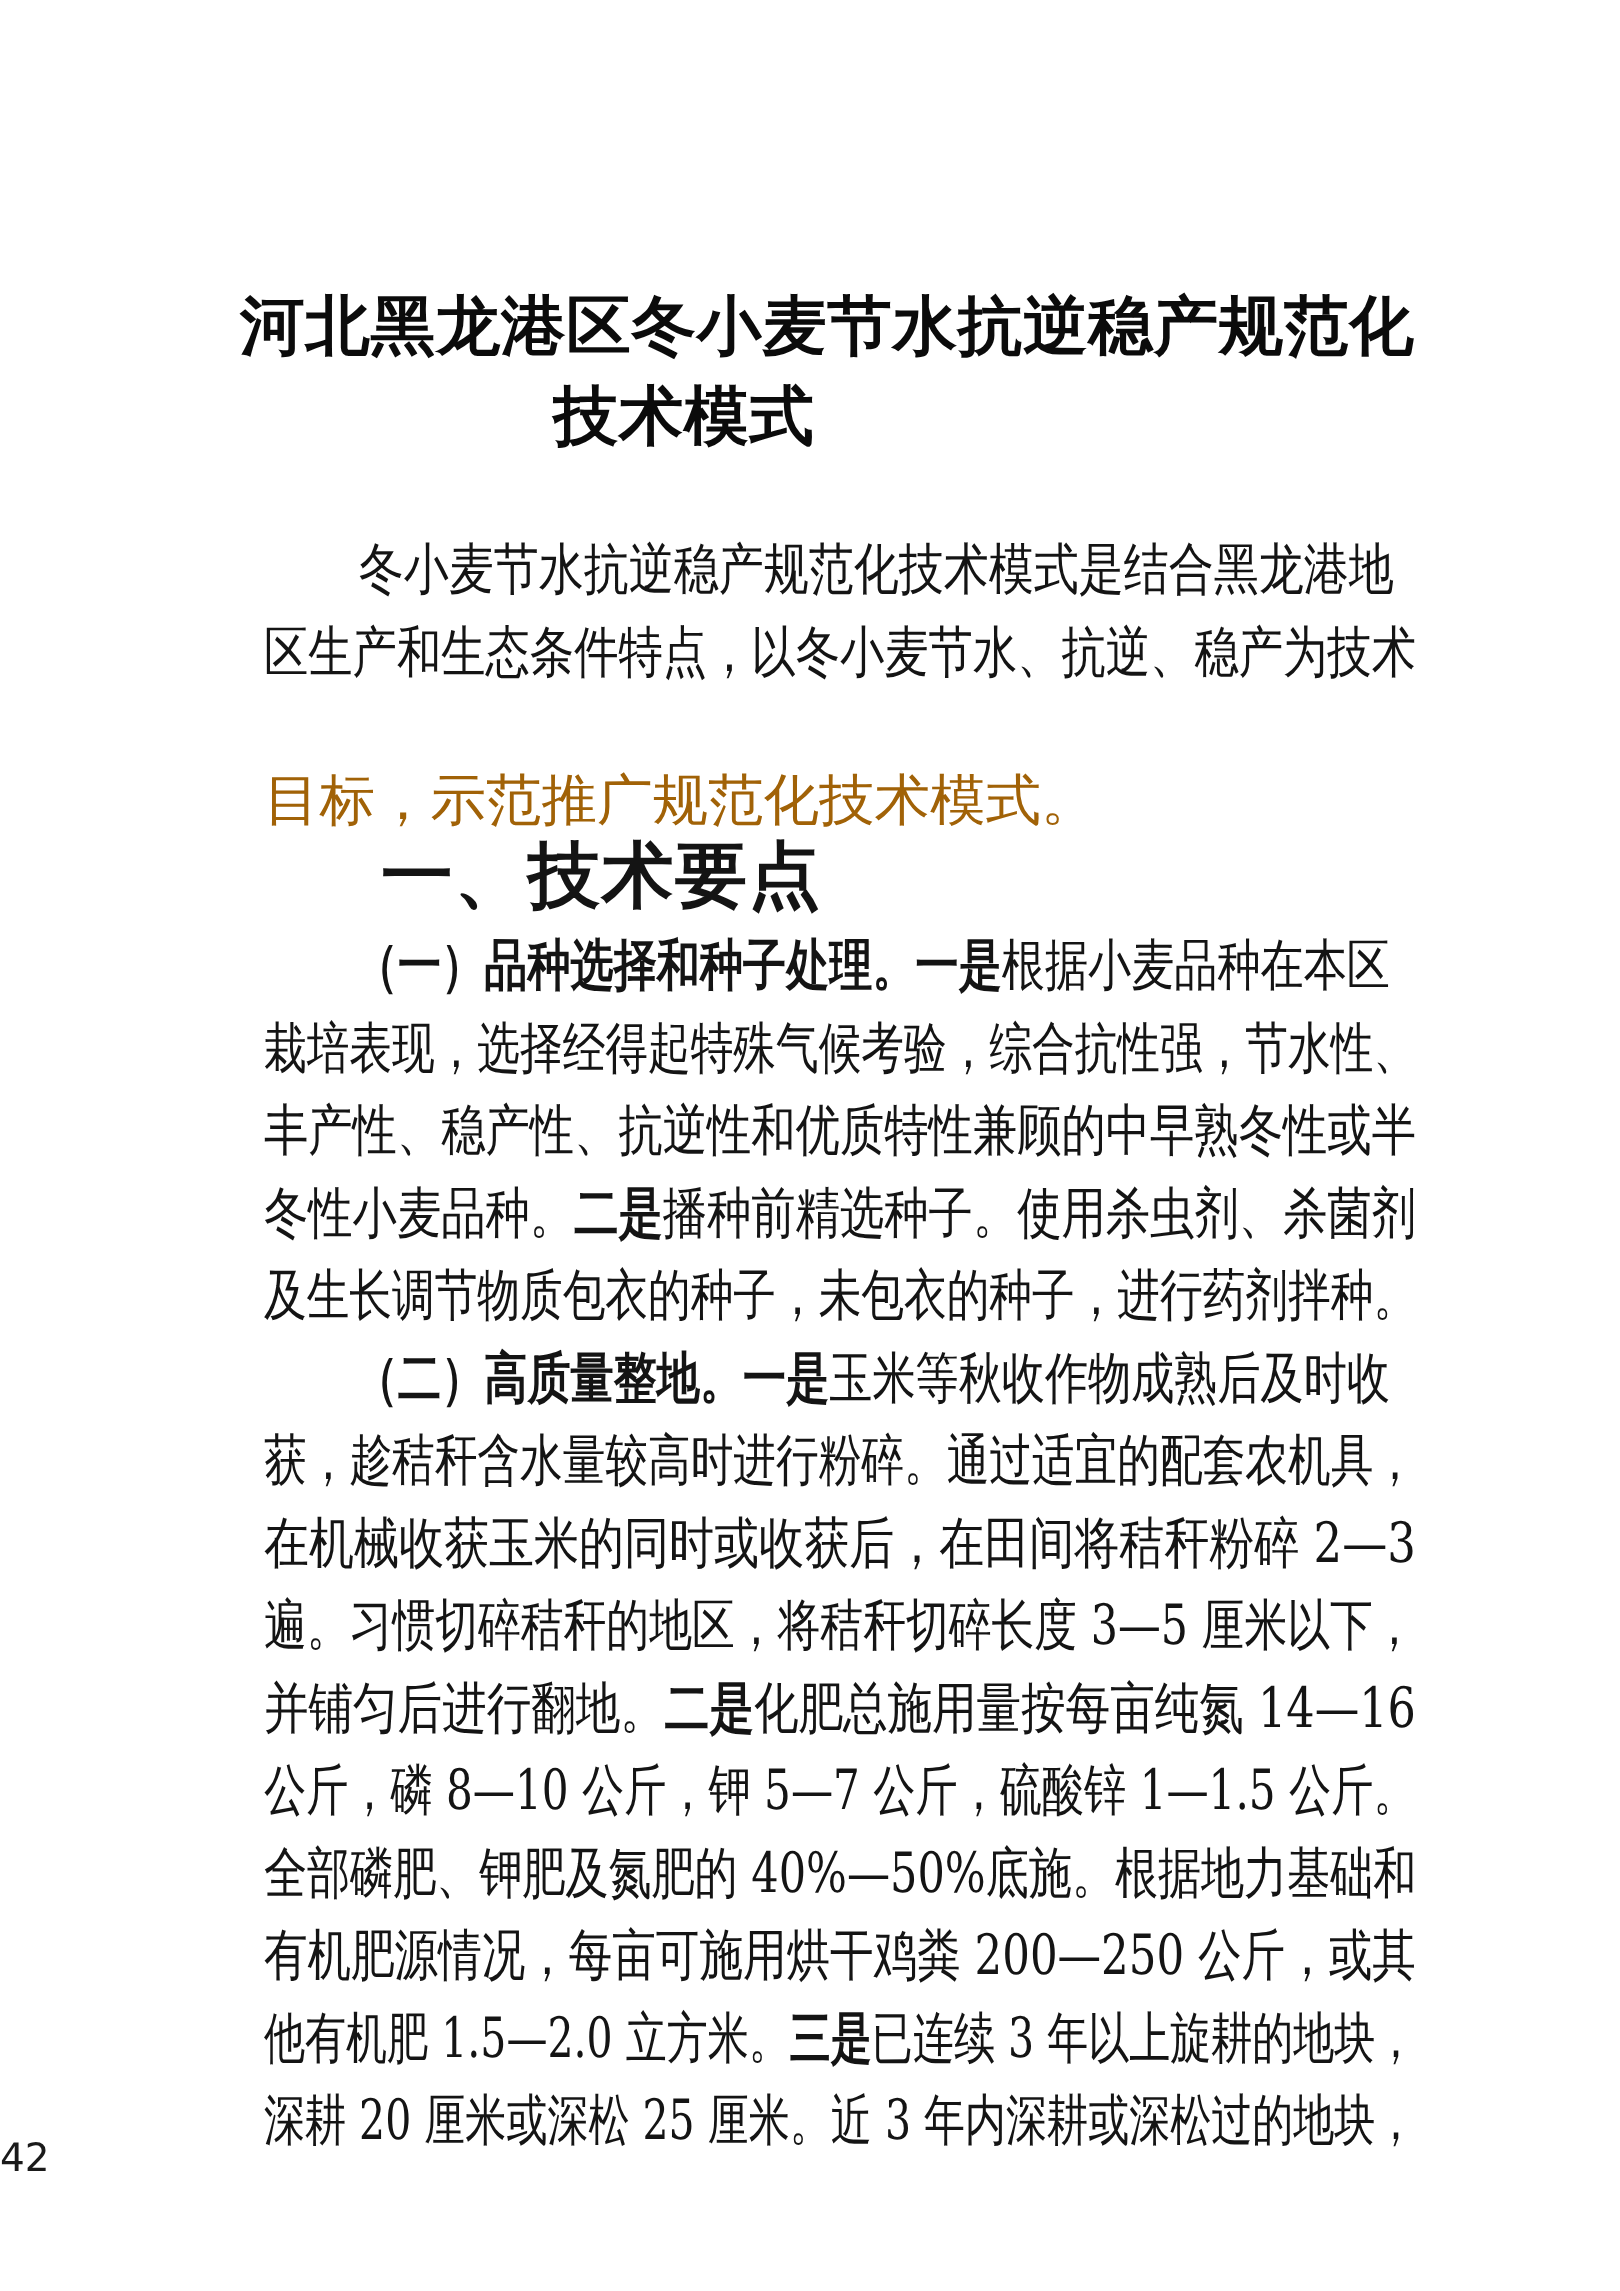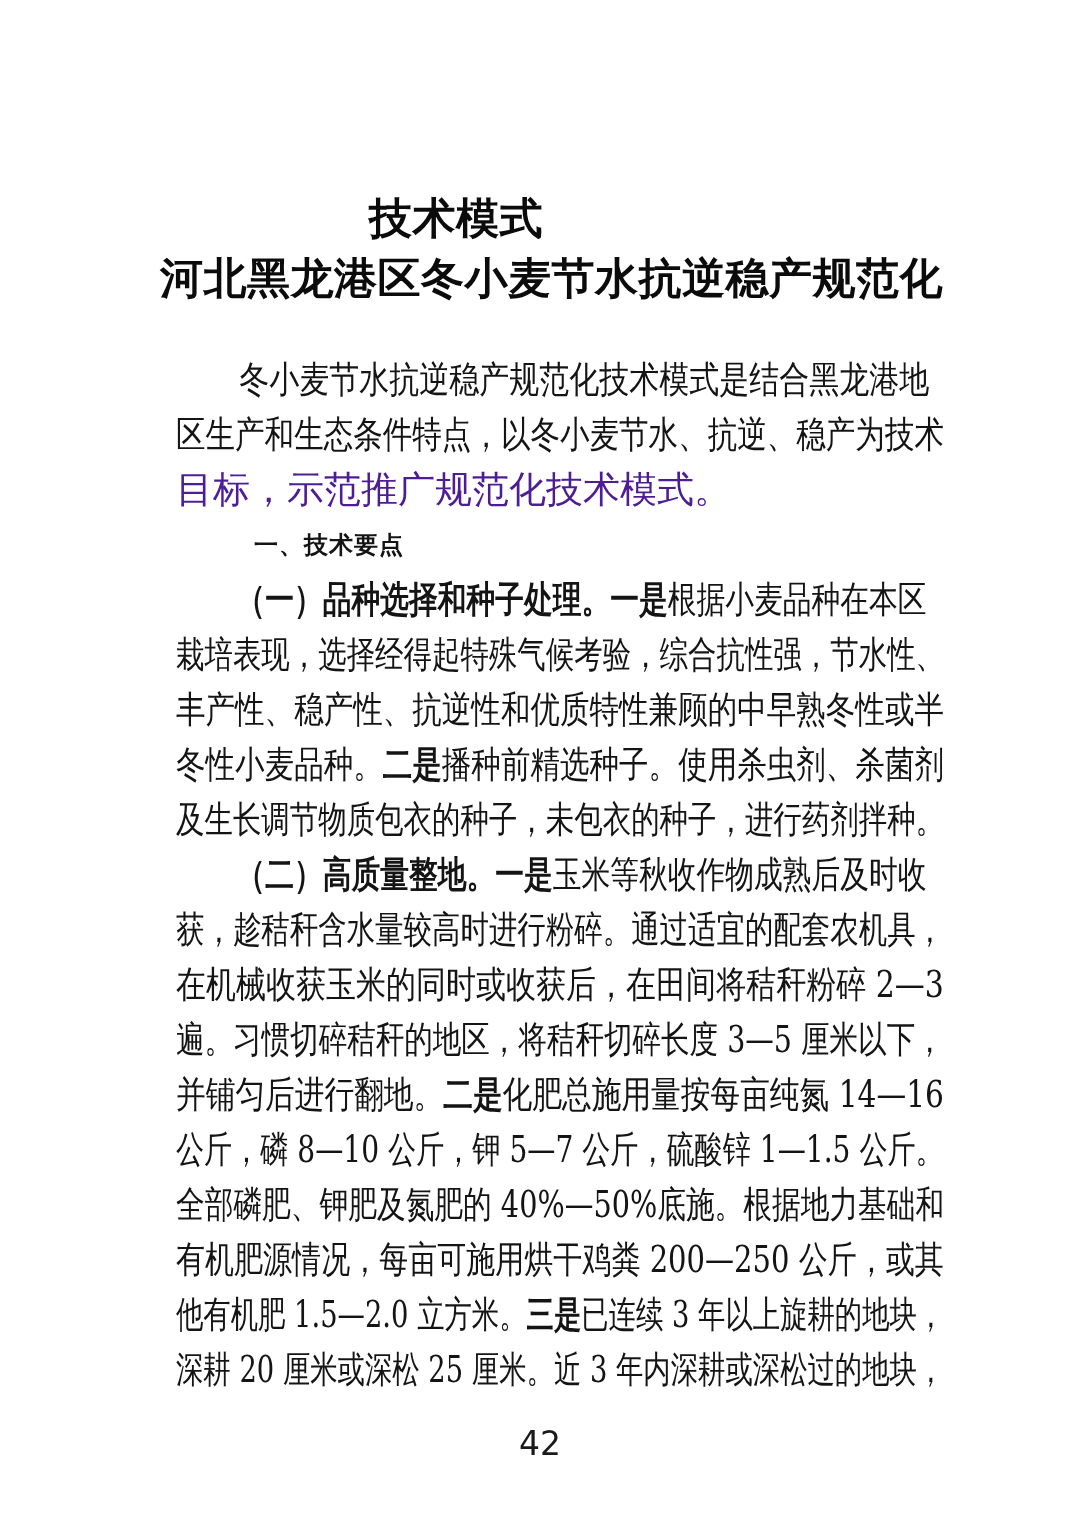--- a/index.html
+++ b/index.html
@@ -69,53 +69,52 @@
   .indent2 {
     padding-left: 78px;
   }
 
   .b {
     font-weight: bold;
   }
 
   
   .hei {
-    font-family: Liberation Sans, sans-serif;
+    font-family: Liberation Mono, monospace;
     font-weight: bold;
-    font-size: 24px;
+    font-size: 48px;
     letter-spacing: 1px;
   }
 
   
   .page-number {
     position: absolute;
     left: 0;
     top: 1424px;
     width: 1080px;
-    text-align: center;
-    font-size: 33px;
+    font-size: 26px;
     font-family: "DejaVu Sans", "Liberation Sans", sans-serif;
     color: #1a1a1a;
   }
 </style>
 </head>
 <body style="background: rgb(255, 255, 255);">
 
 <div class="page">
 
   <div class="doc-title">
+    <span class="tl tl-1">河北黑龙港区冬小麦节水抗逆稳产规范化</span>
     <span class="tl tl-2">技术模式</span>
-    <span class="tl tl-1">河北黑龙港区冬小麦节水抗逆稳产规范化</span>
   </div>
 
   <div class="body-block">
 
     <div class="line indent2" style="color: rgb(20, 20, 20); transform-origin: left top; transform: scaleX(0.8108);">冬小麦节水抗逆稳产规范化技术模式是结合黑龙港地</div>
     <div class="line" style="color: rgb(20, 20, 20); transform-origin: left top; transform: scaleX(0.7983);">区生产和生态条件特点，以冬小麦节水、抗逆、稳产为技术</div>
-    <div class="line" style="color: #4c1d95;">目标，示范推广规范化技术模式。</div>
+    <div class="line" style="color: #a16207; margin-top: 44px;">目标，示范推广规范化技术模式。</div>
 
     <div class="line indent2 hei" style="color: rgb(20, 20, 20);">一、技术要点</div>
 
     <div class="line indent2" style="color: rgb(20, 20, 20); transform-origin: left top; transform: scaleX(0.777);"><span class="b">（一）品种选择和种子处理。</span><span class="b">一是</span><span>根据小麦品种在本区</span></div>
     <div class="line" style="color: rgb(20, 20, 20); transform-origin: left top; transform: scaleX(0.7688);">栽培表现，选择经得起特殊气候考验，综合抗性强，节水性、</div>
     <div class="line" style="color: rgb(20, 20, 20); transform-origin: left top; transform: scaleX(0.7983);">丰产性、稳产性、抗逆性和优质特性兼顾的中早熟冬性或半</div>
     <div class="line" style="color: rgb(20, 20, 20); transform-origin: left top; transform: scaleX(0.7983);"><span>冬性小麦品种。</span><span class="b">二是</span><span>播种前精选种子。使用杀虫剂、杀菌剂</span></div>
     <div class="line" style="color: rgb(20, 20, 20); transform-origin: left top; transform: scaleX(0.7688);">及生长调节物质包衣的种子，未包衣的种子，进行药剂拌种。</div>
 
     <div class="line indent2" style="color: rgb(20, 20, 20); transform-origin: left top; transform: scaleX(0.777);"><span class="b">（二）高质量整地。</span><span class="b">一是</span><span>玉米等秋收作物成熟后及时收</span></div>

